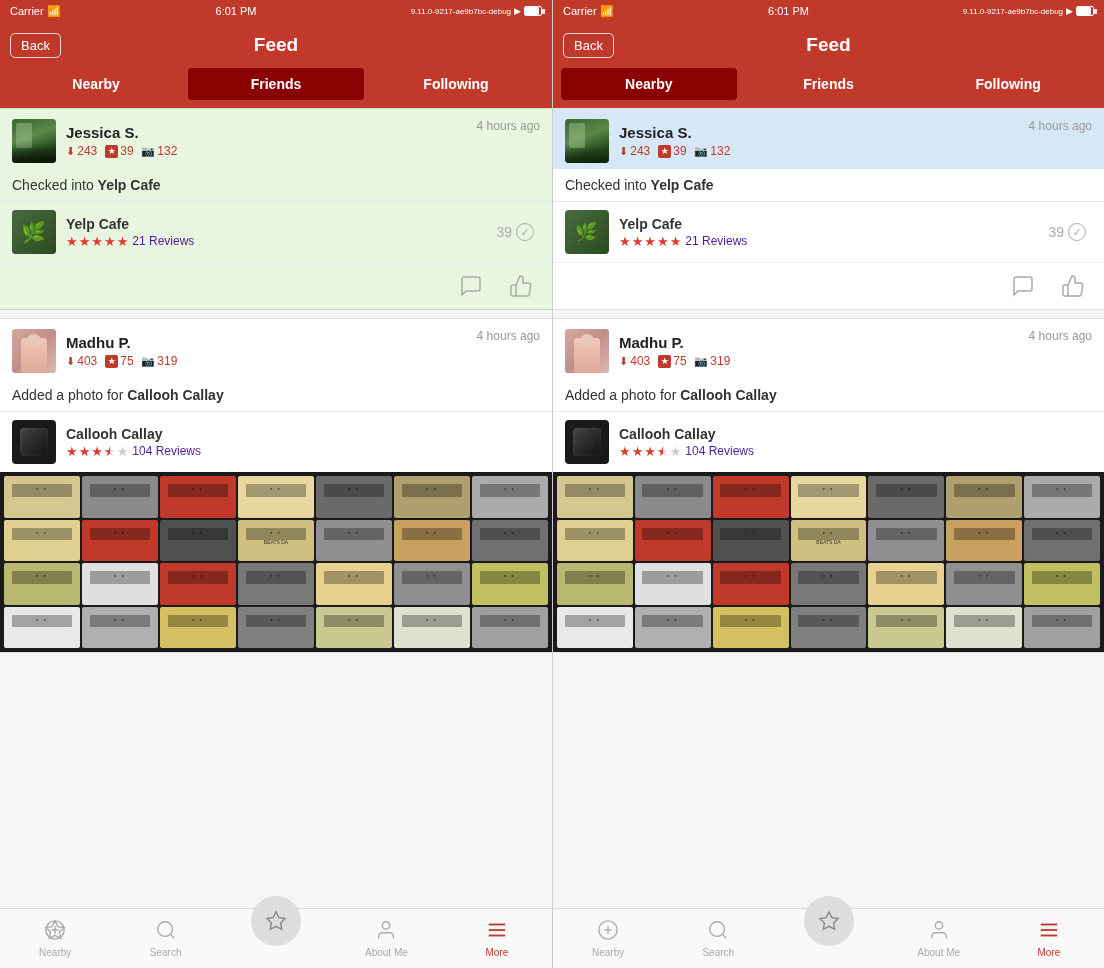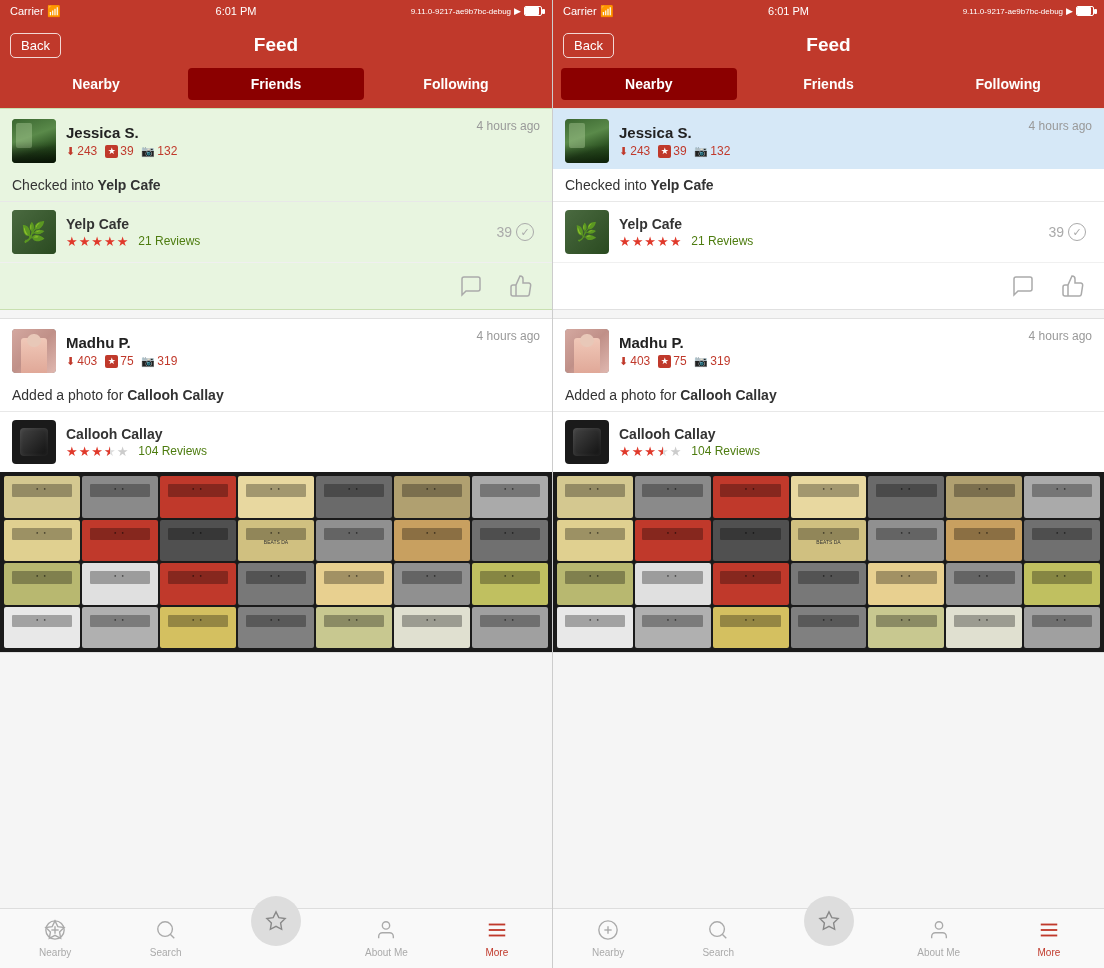--- a/index.html
+++ b/index.html
@@ -237,22 +237,21 @@
     }
     .star {
       color: #e0392b;
       font-size: 13px;
     }
     .star.empty {
       color: #ccc;
     }
     .review-count {
       font-size: 12px;
-      color: #4d7c0f;
-      margin-left: 6px;
+      color: #4c1d95;
     }
     .checkin-count {
       font-size: 14px;
       color: #aaa;
       margin-right: 6px;
       display: flex;
       align-items: center;
       gap: 4px;
     }
     .checkin-icon {

